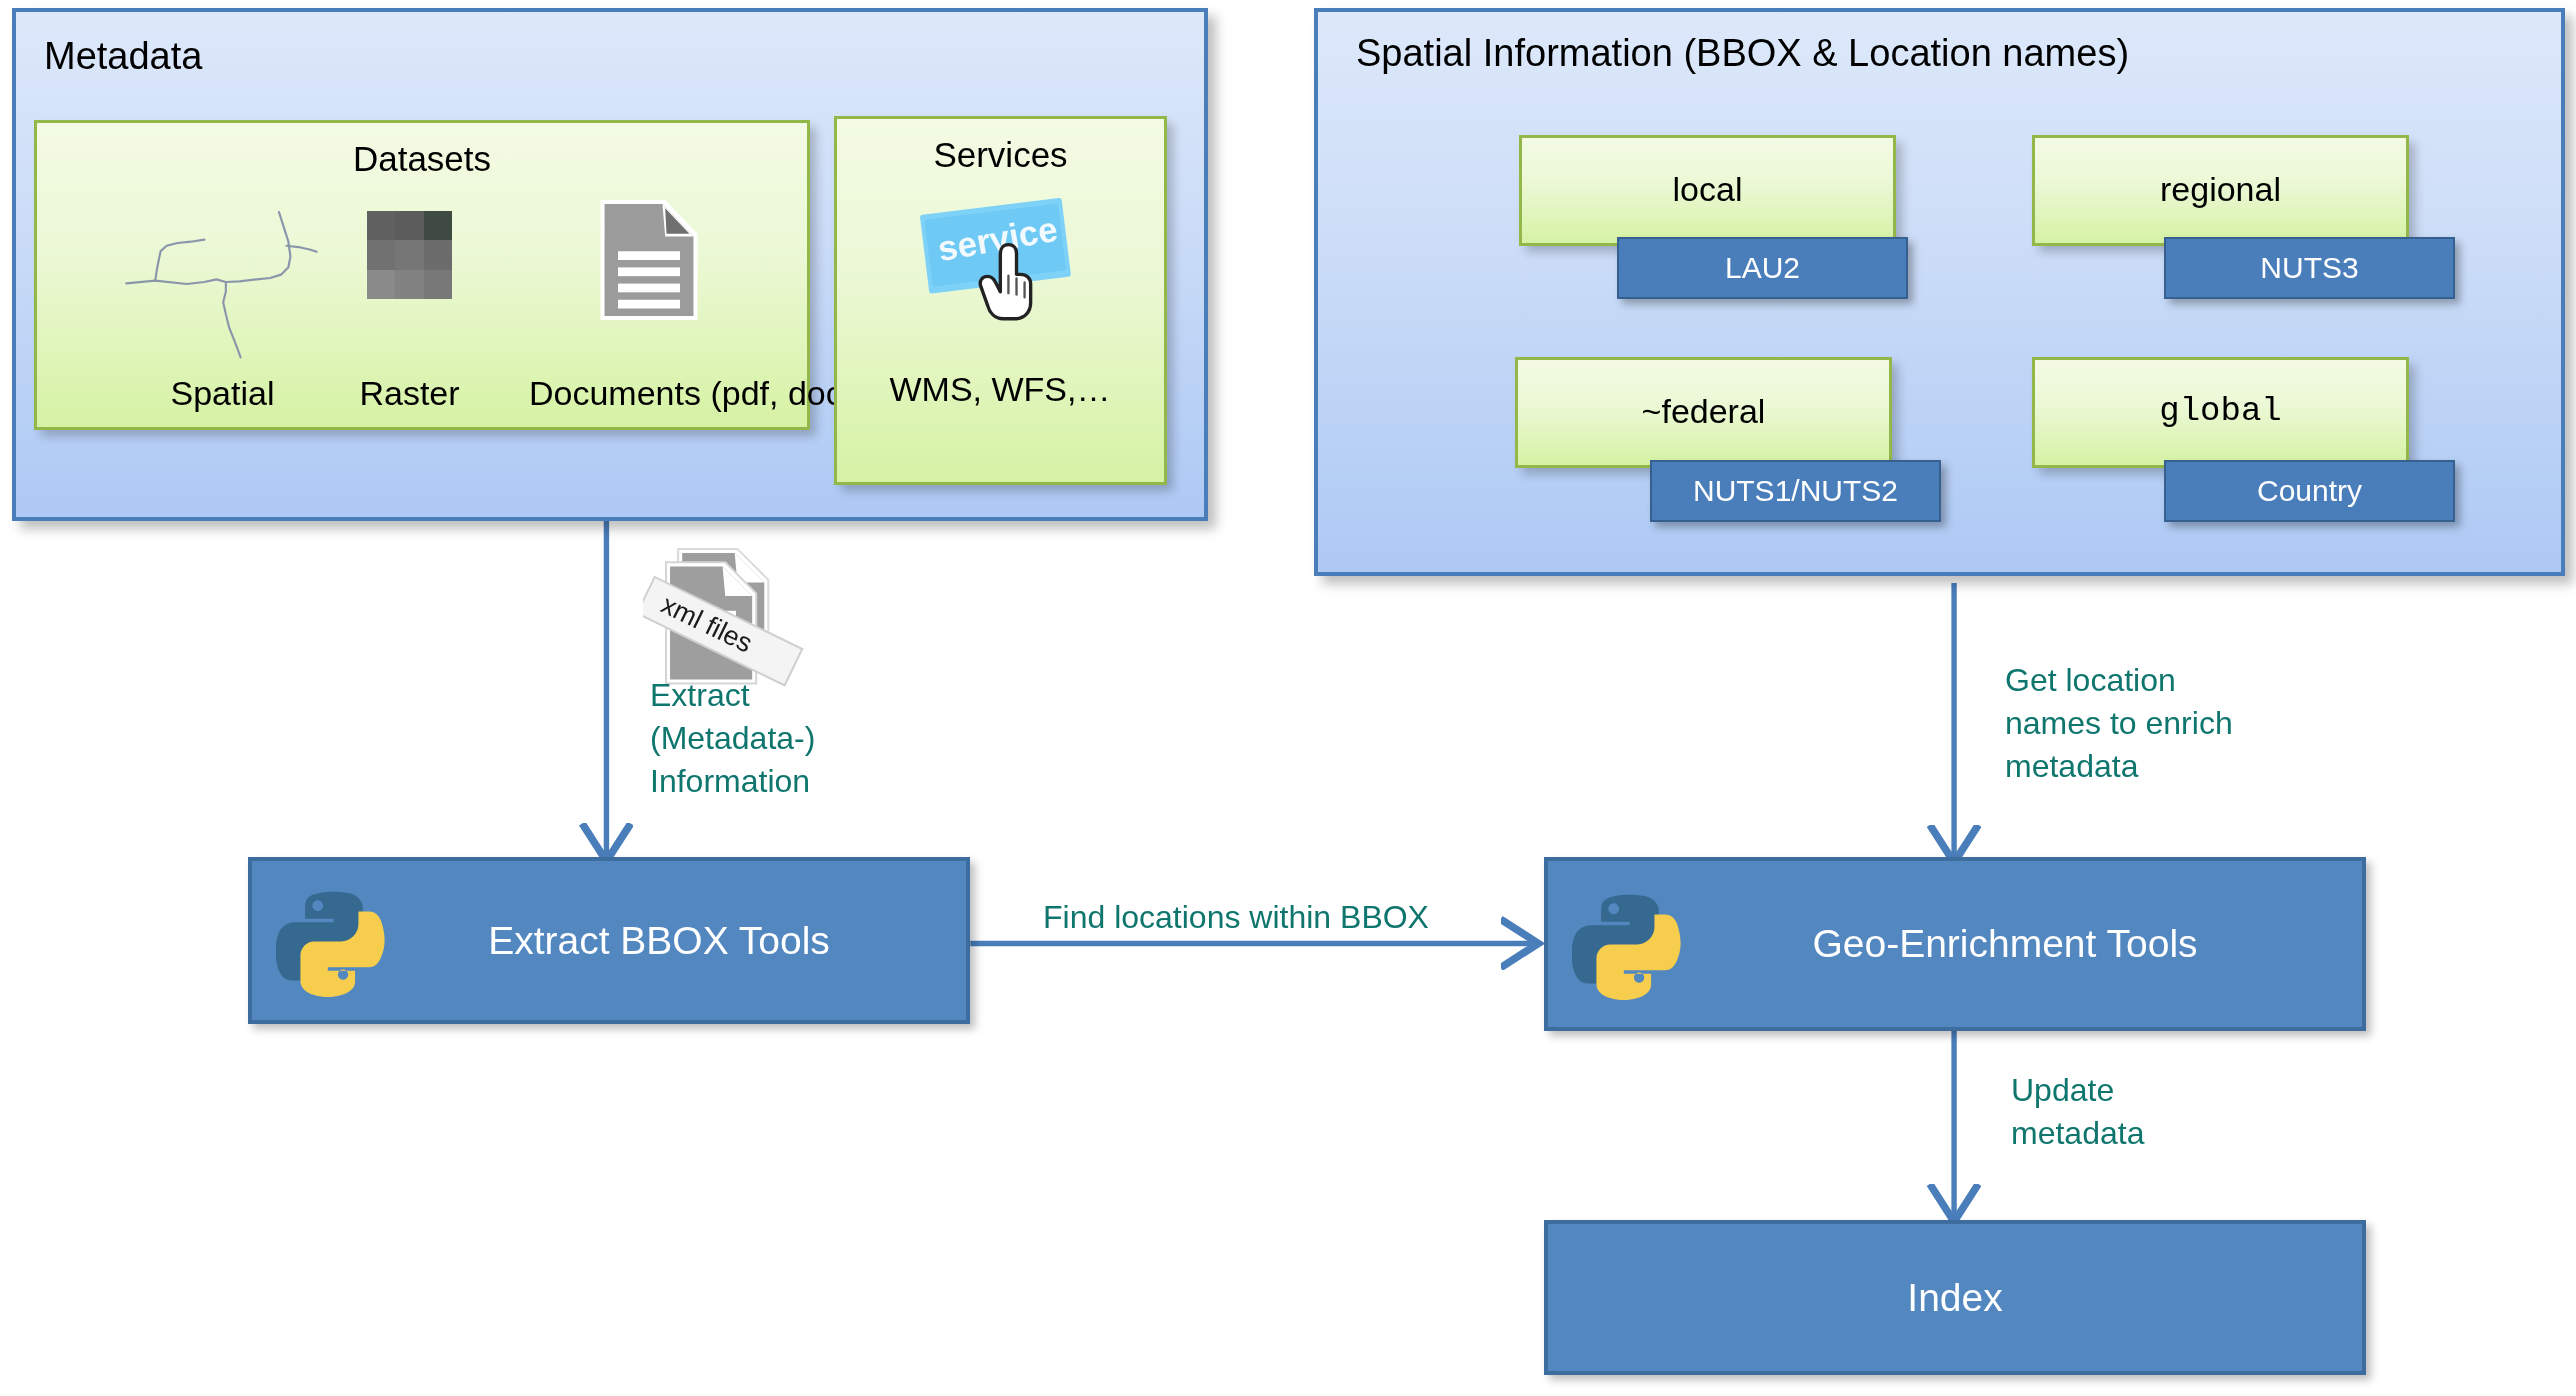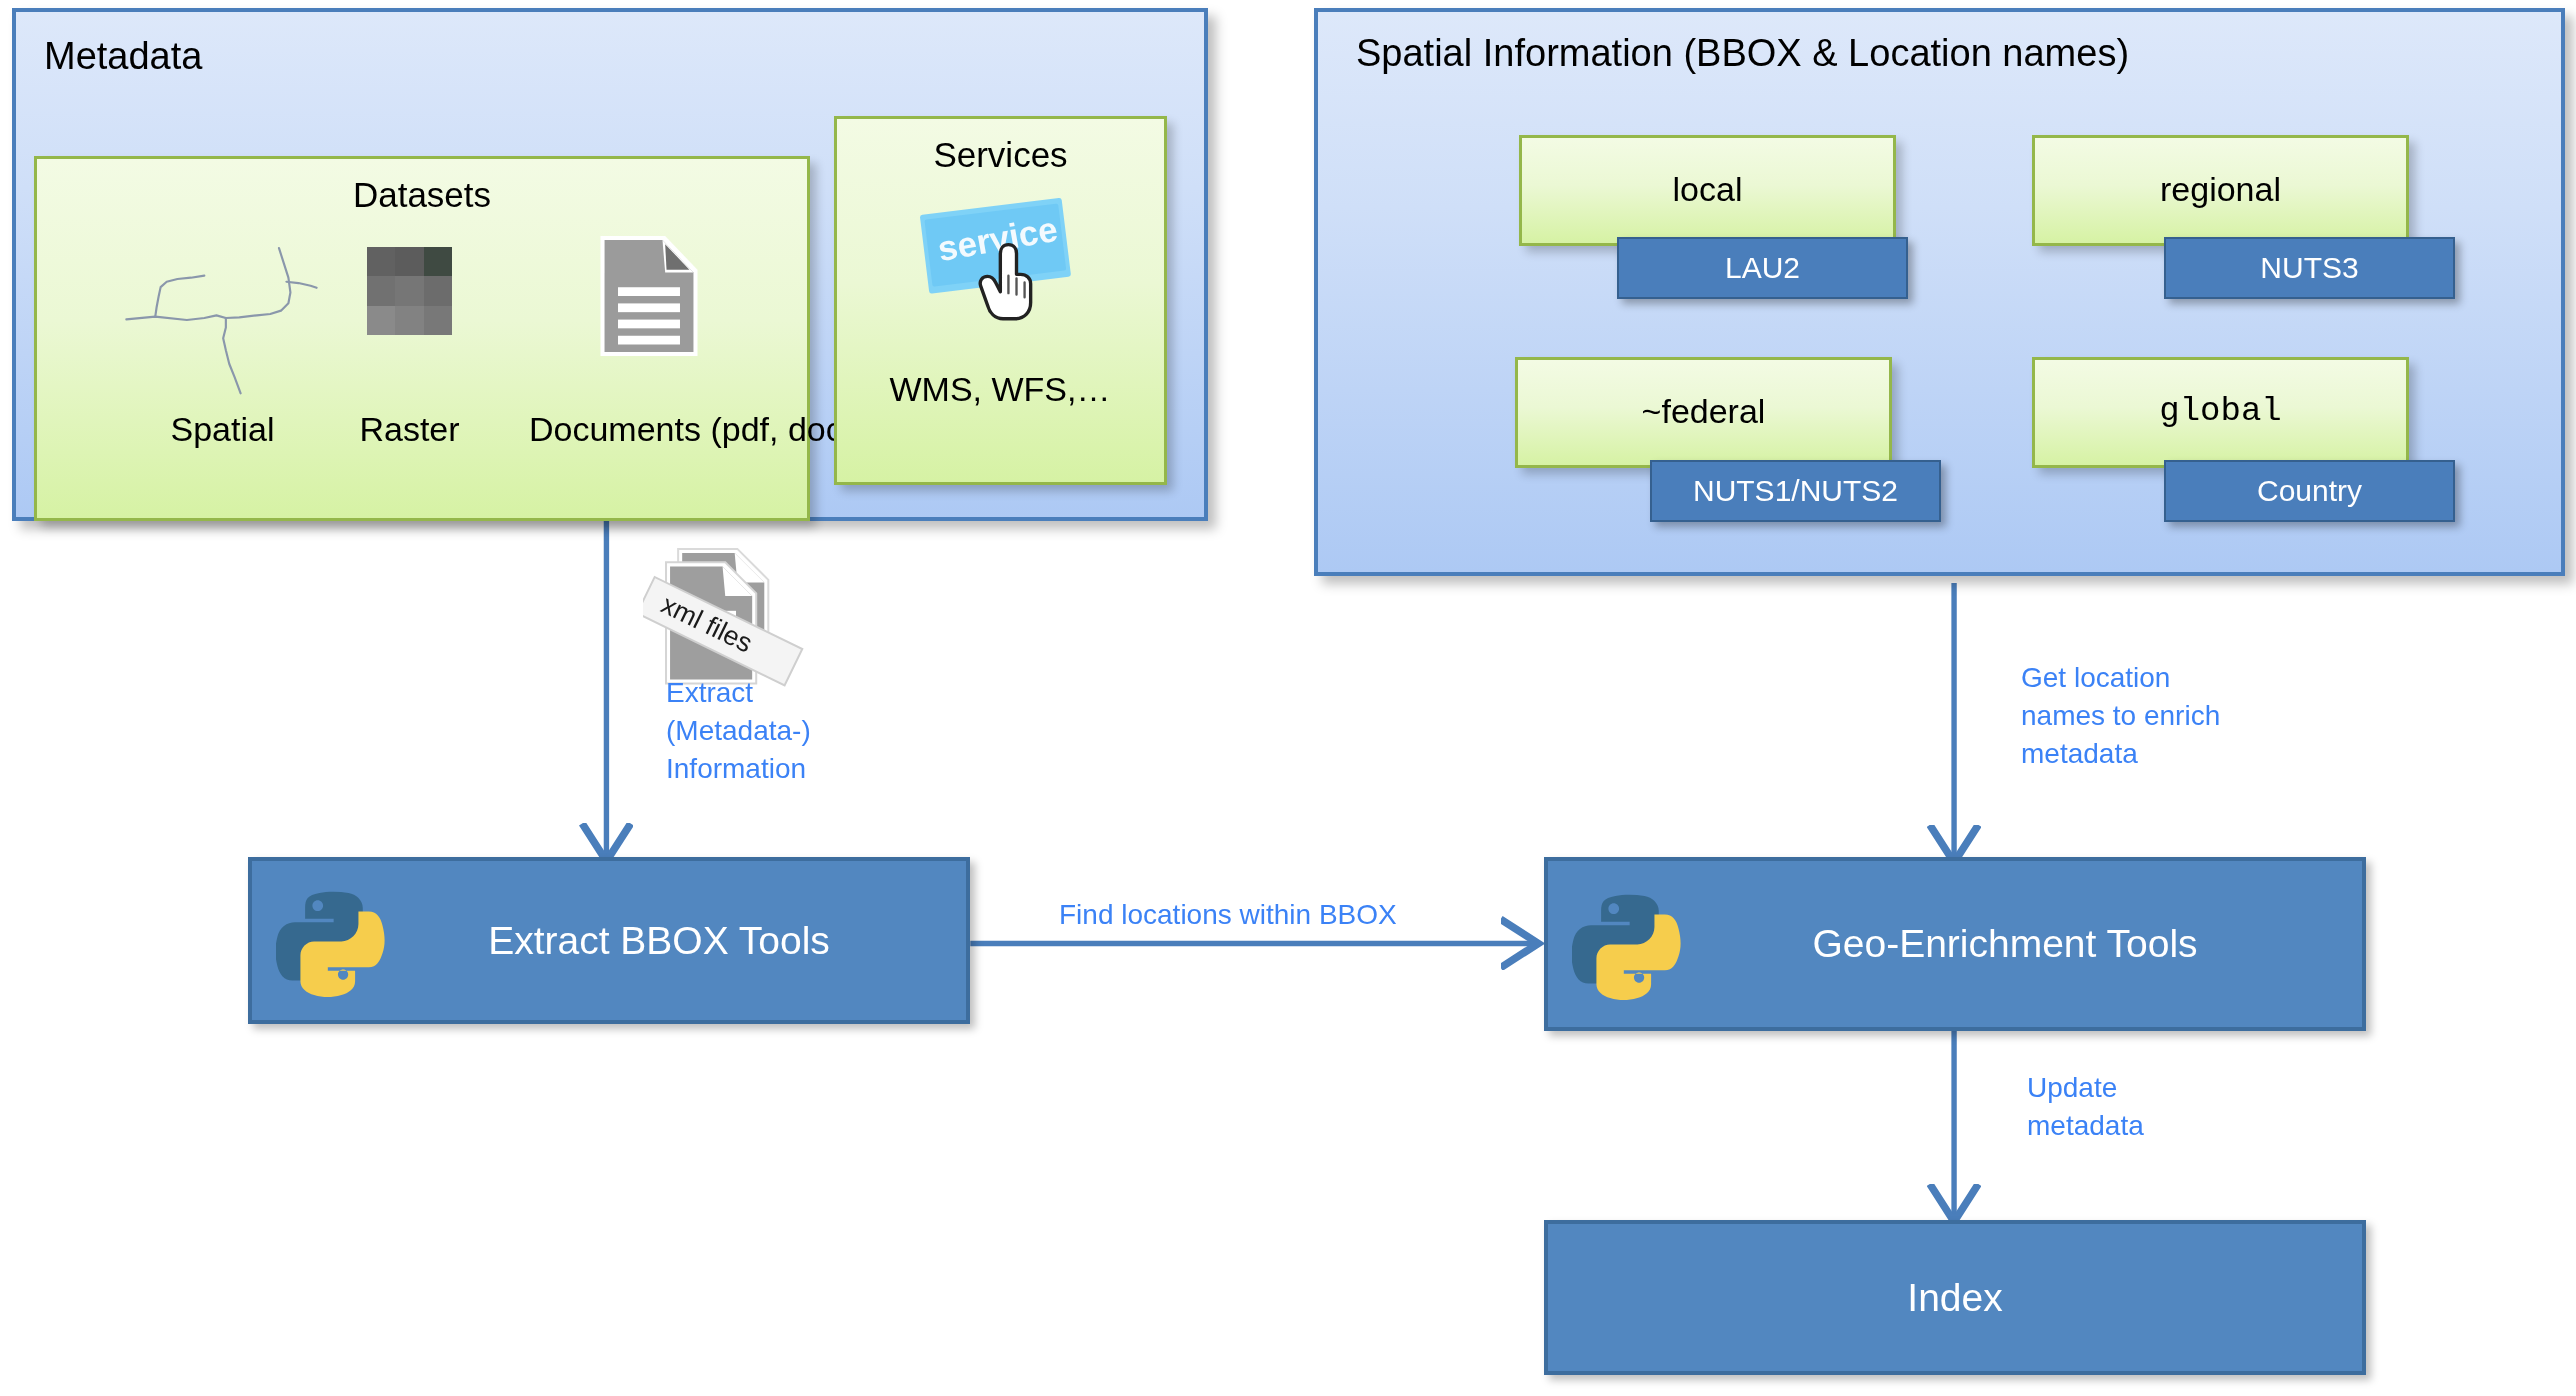--- a/index.html
+++ b/index.html
@@ -77,25 +77,24 @@
     color: #ffffff;
     font-size: 39px;
     flex: 1;
     text-align: center;
   }
   .procbox.centered .proc-label { text-align: center; }
 
   
   .edge-label {
     position: absolute;
-    font-size: 28px;
-    color: #3b82f6;
+    font-size: 32px;
+    color: #0f766e;
     line-height: 1.35;
     white-space: pre-line;
-    margin-left: 16px;
   }
   .edge-label.nowrap { white-space: nowrap; }
 
   svg.conn { position: absolute; left: 0; top: 0; width: 2576px; height: 1397px; pointer-events: none; }
 
   
   .icon-wrap { position: absolute; }
 
   .raster-grid {
     position: absolute;
@@ -128,21 +127,21 @@
 
     <line x1="1440" y1="1400" x2="2275" y2="1400" stroke="#4a7ebb" stroke-width="8" marker-end="url(#arrowhead)"></line>
 
     <line x1="2900" y1="1525" x2="2900" y2="1805" stroke="#4a7ebb" stroke-width="8" marker-end="url(#arrowhead)"></line>
   </svg>
 
   <div class="panel" style="left:12px; top:8px; width:1196px; height:513px;">
     <div class="panel-title" style="left:28px; top:23px;">Metadata</div>
   </div>
 
-  <div class="greenbox" style="left:34px; top:120px; width:776px; height:365px;margin-top:36px;">
+  <div class="greenbox" style="left:34px; top:120px; width:776px; height:310px;">
     <div class="green-title">Datasets</div>
 
     <div class="icon-wrap" style="left:88px; top:74px; width:195px; height:162px;">
       <svg width="195" height="162" viewBox="0 0 290 240">
         <g fill="none" stroke="#8a97ab" stroke-width="3.2" stroke-linecap="round" stroke-linejoin="round">
           <path d="M2 128 L45 124 L92 129 L118 126 L136 122 L150 126"></path>
           <path d="M150 126 L170 125 L196 122 L216 120 L232 115 L243 104 L246 88 L243 66 L236 44 L229 22"></path>
           <path d="M240 72 L258 74 L276 78 L285 81"></path>
           <path d="M150 126 L150 140 L146 156 L150 174 L155 194 L163 214 L172 238"></path>
           <path d="M45 124 L47 110 L50 94 L53 80 L62 72 L78 68 L98 66 L118 63"></path>

